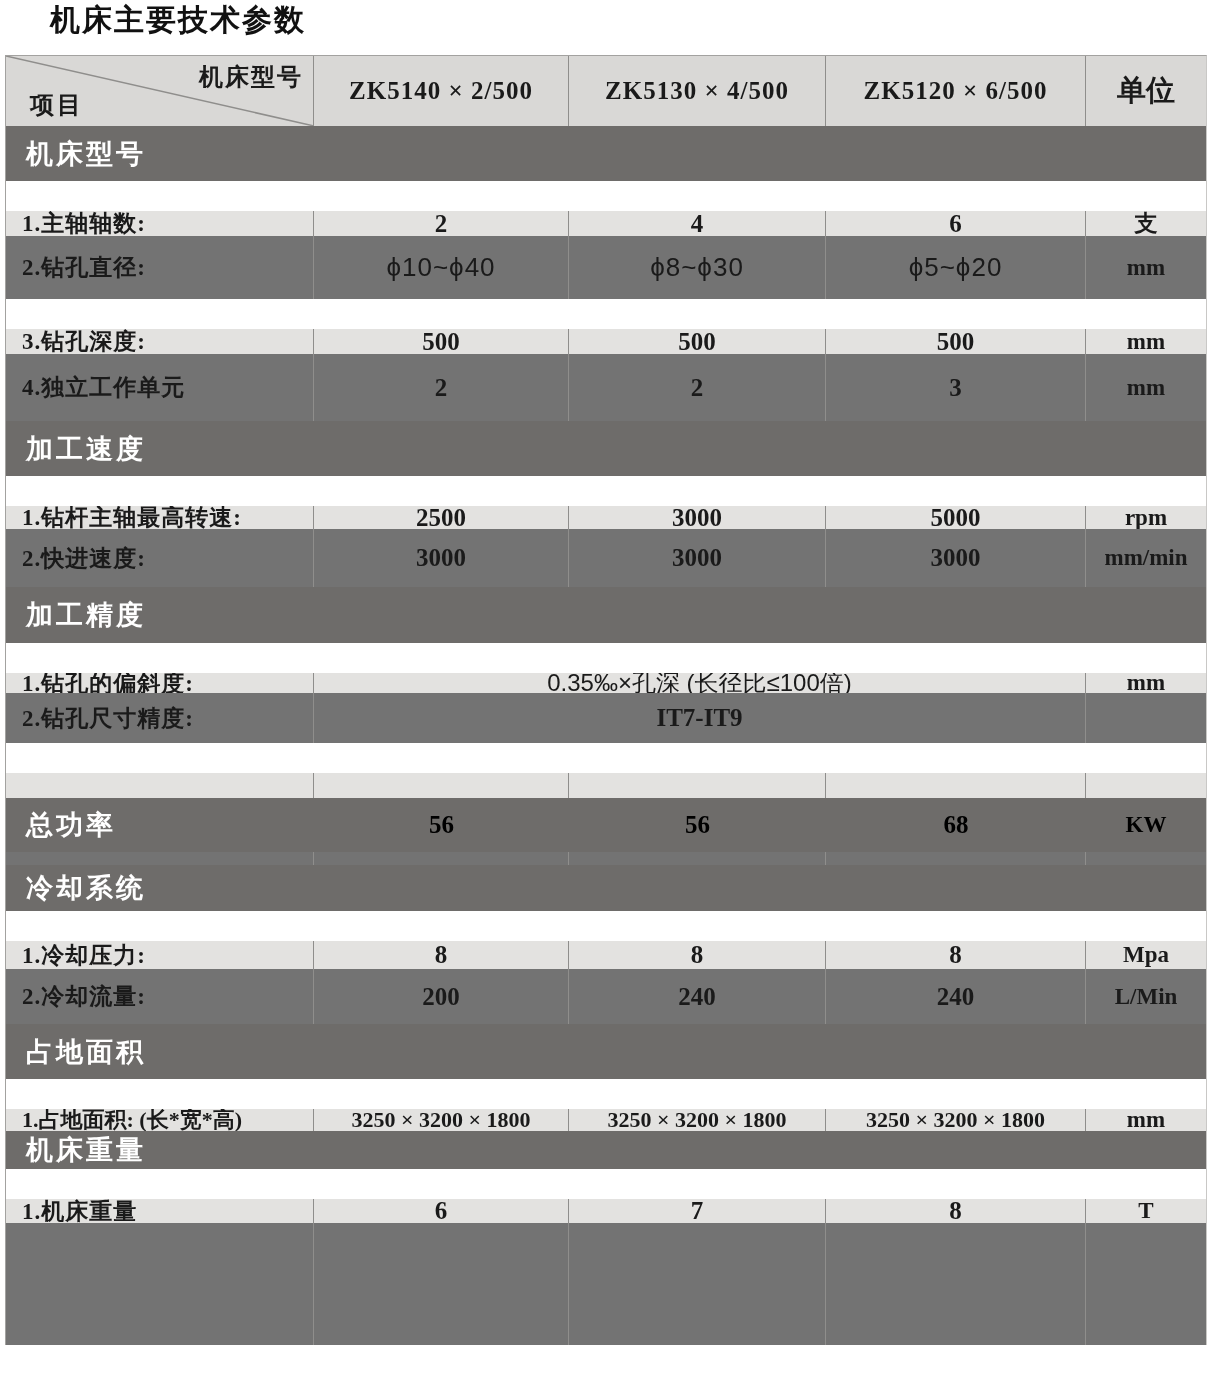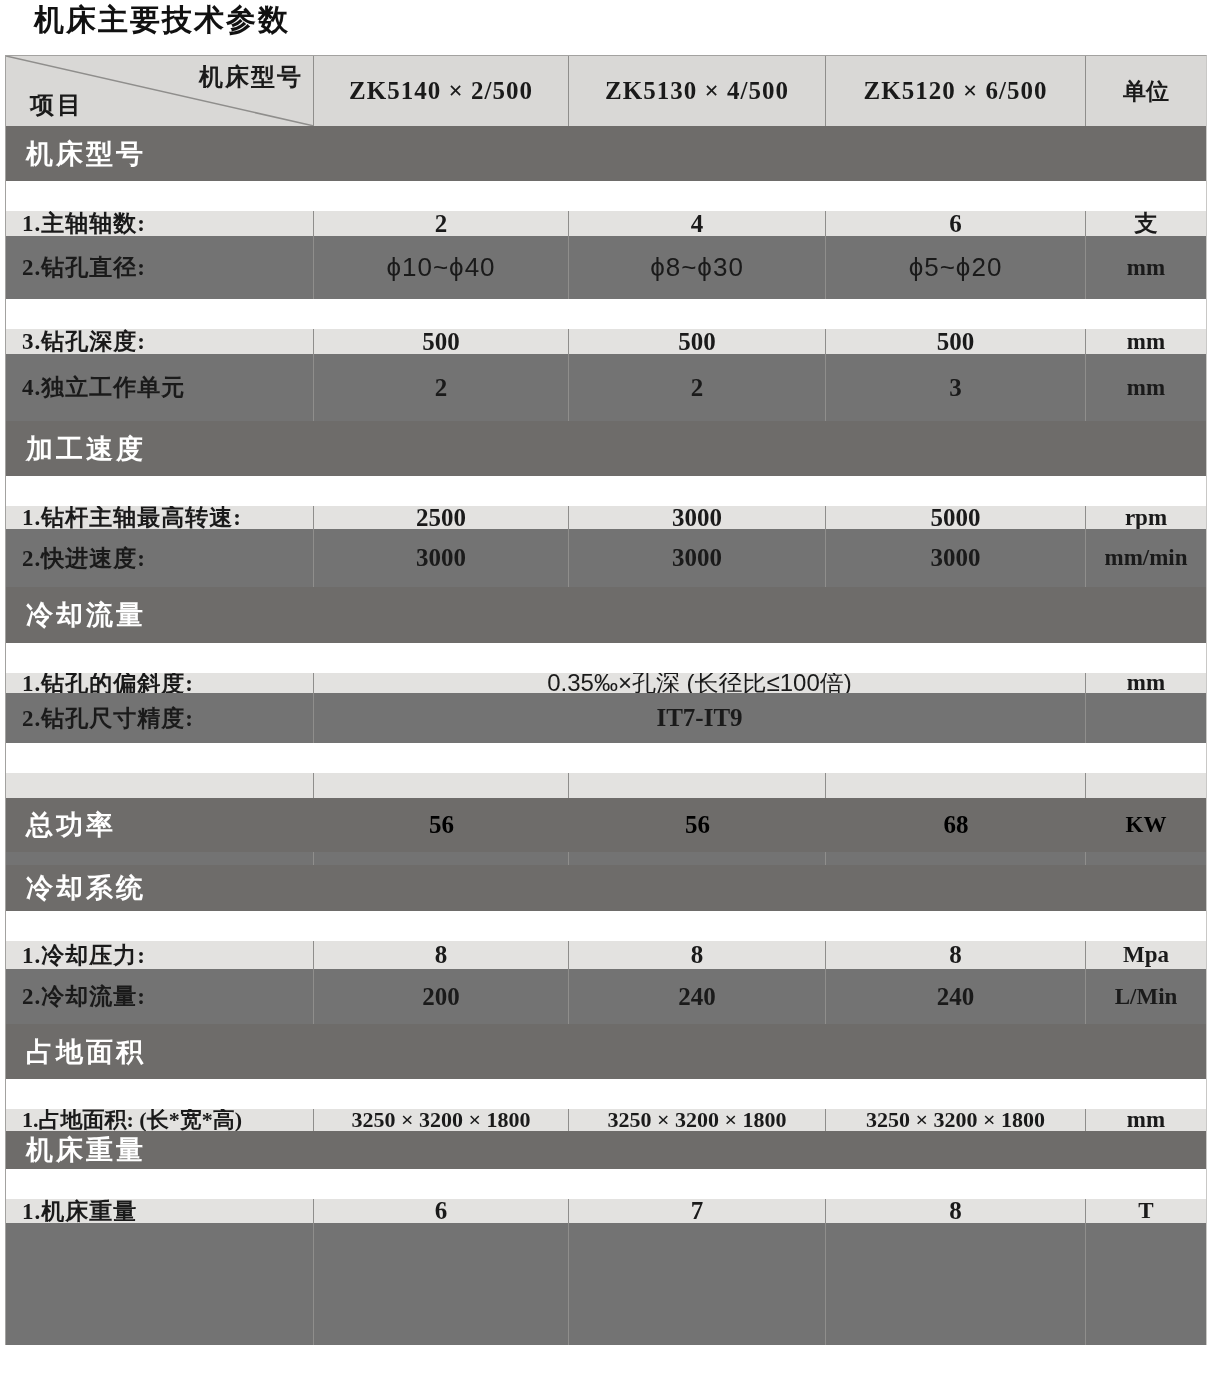--- a/index.html
+++ b/index.html
@@ -9,21 +9,21 @@
     --line:#8f8e8c;
     --ink:#1a1a1a;
   }
   *{margin:0;padding:0;box-sizing:border-box;}
   html,body{background:#fff;}
   body{
     width:1220px;height:1380px;position:relative;overflow:hidden;
     font-family:"Liberation Serif","DejaVu Serif",serif;color:var(--ink);
   }
   .page-title{
-    position:absolute;left:34px;top:0px;
+    position:absolute;left:50px;top:0px;
     font-family:"Liberation Sans","DejaVu Sans",sans-serif;
     font-weight:bold;font-size:30px;letter-spacing:2px;color:#111;
   }
   .tbl{
     position:absolute;left:5px;top:55px;width:1202px;
     border-top:1px solid #a3a2a0;border-left:1px solid #a3a2a0;border-right:1px solid #c9c8c6;
   }
   .row{display:flex;width:100%;}
   .cell{display:flex;align-items:center;overflow:hidden;}
   .cl{width:308px;}
@@ -83,21 +83,21 @@
     <div class="cell cl br corner">
       <svg width="308" height="70" viewBox="0 0 308 70">
         <line x1="0" y1="0" x2="308" y2="70" stroke="#8f8e8c" stroke-width="1.5"></line>
       </svg>
       <span class="top-right">机床型号</span>
       <span class="bottom-left">项目</span>
     </div>
     <div class="cell cv1 br hd mval">ZK5140 × 2/500</div>
     <div class="cell cv2 br hd mval">ZK5130 × 4/500</div>
     <div class="cell cv3 br hd mval">ZK5120 × 6/500</div>
-    <div class="cell cu hd unit" style="font-size:23px">单位</div>
+    <div class="cell cu hd unit" style="font-size:29px">单位</div>
   </div>
 
   <div class="row band" style="height:55px">
     <div class="band-title">机床型号</div>
   </div>
 
   <div class="row" style="height:55px">
     <div class="cell cl br g lab">1.主轴轴数:</div>
     <div class="cell cv1 br g val">2</div>
     <div class="cell cv2 br g val">4</div>
@@ -143,21 +143,21 @@
 
   <div class="row" style="height:58px">
     <div class="cell cl br w lab">2.快进速度:</div>
     <div class="cell cv1 br w val">3000</div>
     <div class="cell cv2 br w val">3000</div>
     <div class="cell cv3 br w val">3000</div>
     <div class="cell cu w unit">mm/min</div>
   </div>
 
   <div class="row band" style="height:56px">
-    <div class="band-title">冷却流量</div>
+    <div class="band-title">加工精度</div>
   </div>
 
   <div class="row" style="height:50px">
     <div class="cell cl br g lab">1.钻孔的偏斜度:</div>
     <div class="cell cm br g dev-val">0.35‰×孔深 (长径比≤100倍)</div>
     <div class="cell cu g unit">mm</div>
   </div>
 
   <div class="row" style="height:50px">
     <div class="cell cl br w lab">2.钻孔尺寸精度:</div>

